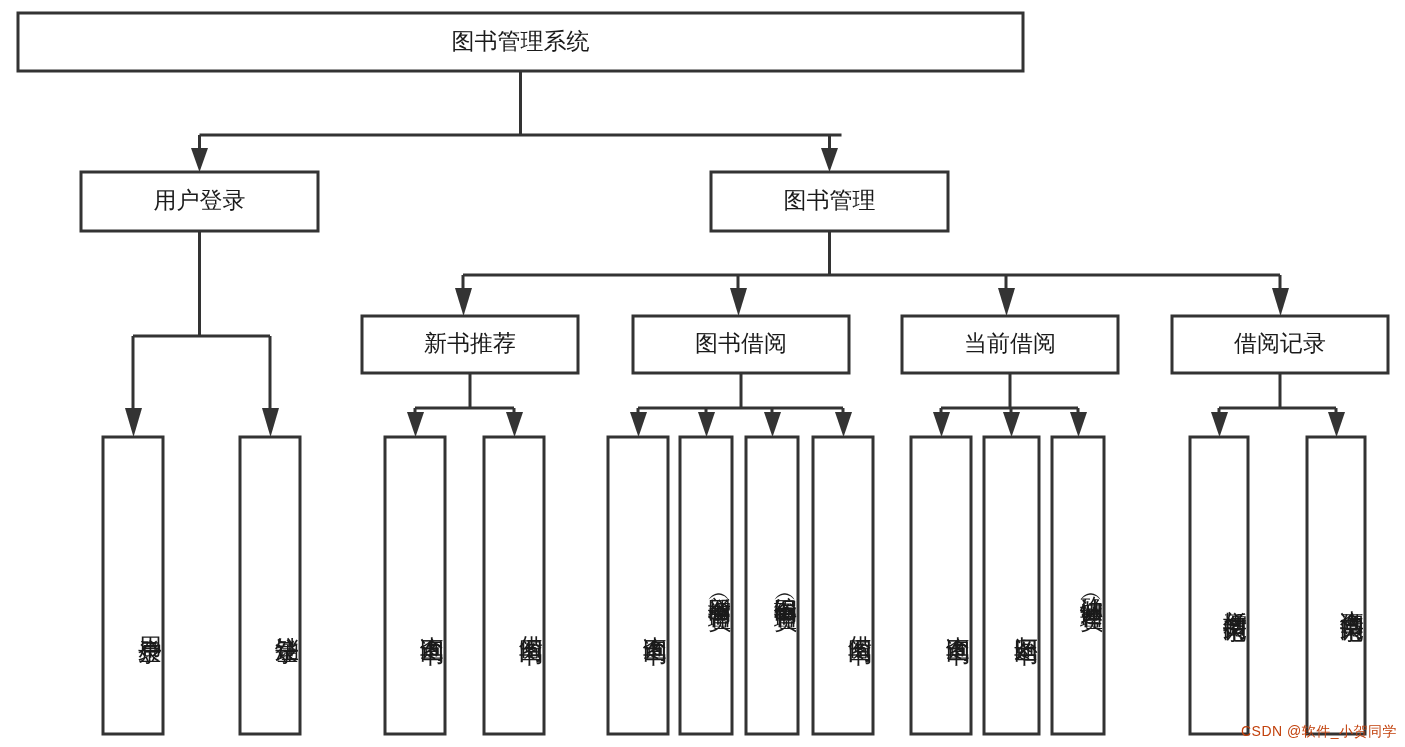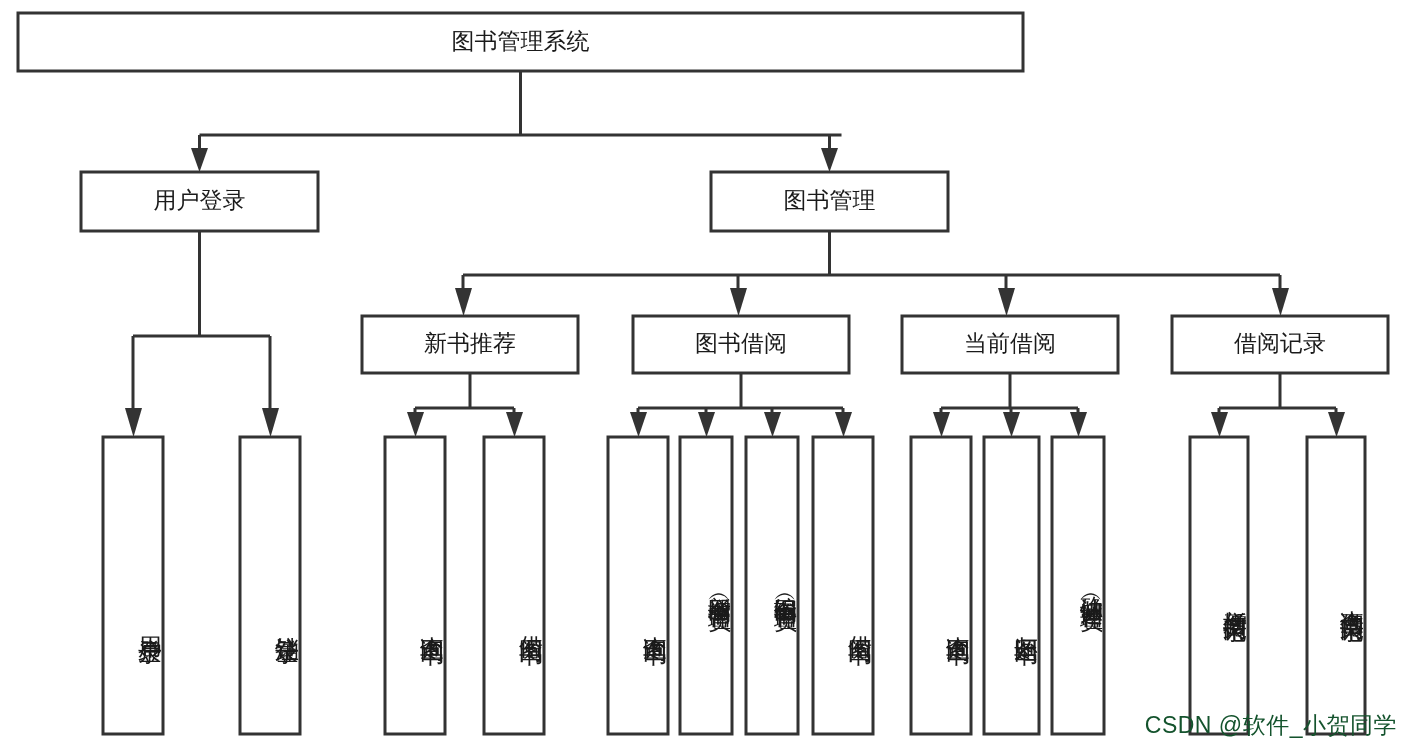--- a/index.html
+++ b/index.html
@@ -62,22 +62,22 @@
     align-items: flex-start;
     justify-content: center;
     white-space: nowrap;
     pointer-events: none;
   }
   .watermark {
     position: absolute;
     right: 8px;
     bottom: 6px;
     font-family: "Liberation Sans", "DejaVu Sans", sans-serif;
-    font-size: 23px;
-    color: #14532d;
+    font-size: 14px;
+    color: #c2410c;
     letter-spacing: 0.5px;
     white-space: nowrap;
   }
 </style>
 </head>
 <body>
 
 <div id="diagram-root">
 
   <svg class="diagram-svg" viewBox="0 0 1405 747" xmlns="http://www.w3.org/2000/svg">

